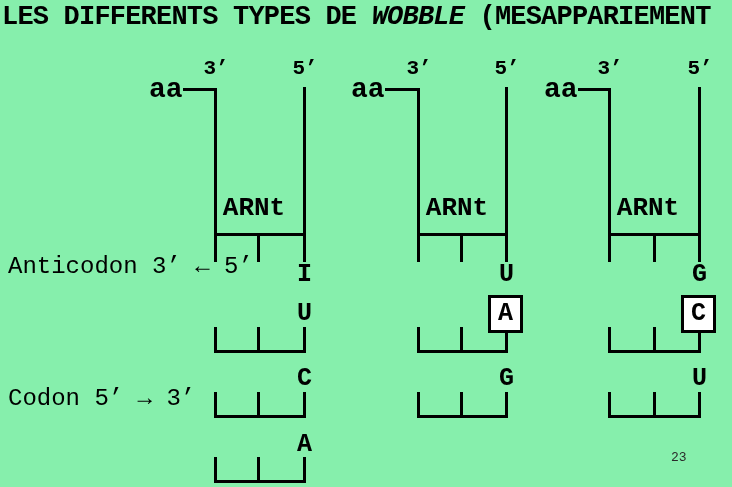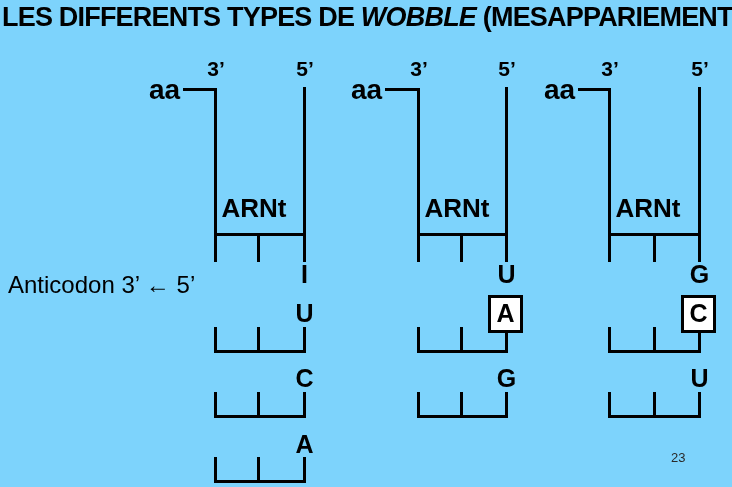--- a/index.html
+++ b/index.html
@@ -1,17 +1,17 @@
 <!DOCTYPE html>
 <html><head>
 <meta charset="utf-8">
 <style>
   html,body{margin:0;padding:0;background:#fff;}
-  #stage{position:relative;width:732px;height:487px;background:#7dd3fc;overflow:hidden;
-         font-family:Liberation Sans, sans-serif;color:#000;}
+  #stage{position:relative;width:732px;height:487px;background:#86efac;overflow:hidden;
+         font-family:Liberation Mono, monospace;color:#000;}
   .ln{position:absolute;background:#000;}
   .txt{position:absolute;white-space:nowrap;color:#000;}
   .title{left:2px;top:2px;font-size:27px;font-weight:bold;letter-spacing:-0.8px;}
   .title .it{font-style:italic;}
   .aa{font-size:28px;font-weight:bold;}
   .prime{font-size:21px;font-weight:bold;width:26px;text-align:center;}
   .arnt{font-size:26px;font-weight:bold;width:74px;text-align:center;}
   .base{font-size:25px;font-weight:bold;width:33px;text-align:center;}
   .side{font-size:24px;}
   .wbox{position:absolute;border:3px solid #000;width:29px;height:32px;text-align:center;background:#fff;}
@@ -103,17 +103,18 @@
     <div class="ln" style="left:698px;top:333px;width:3px;height:20px"></div>
     <div class="ln" style="left:608px;top:350px;width:93px;height:3px"></div>
 
     <div class="txt base" style="left:683px;top:364px">U</div>
     <div class="ln" style="left:608px;top:392px;width:3px;height:26px"></div>
     <div class="ln" style="left:653px;top:392px;width:3px;height:26px"></div>
     <div class="ln" style="left:698px;top:392px;width:3px;height:26px"></div>
     <div class="ln" style="left:608px;top:415px;width:93px;height:3px"></div>
   </div>
 
-  <div class="txt side" style="left:8px;top:271px">Anticodon 3’ ← 5’</div>
+  <div class="txt side" style="left:8px;top:253px">Anticodon 3’ ← 5’</div>
+  <div class="txt side" style="left:8px;top:385px">Codon 5’ → 3’</div>
 
   <div class="txt pg" style="left:671px;top:450px">23</div>
 
 </div>
 
 </body></html>

